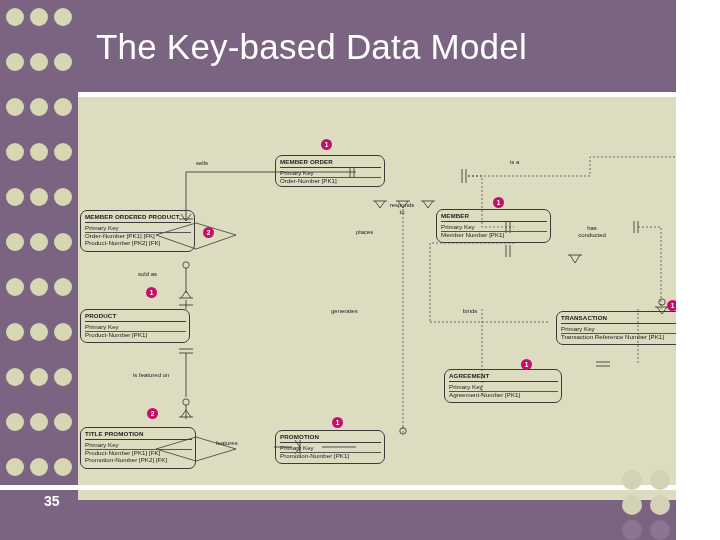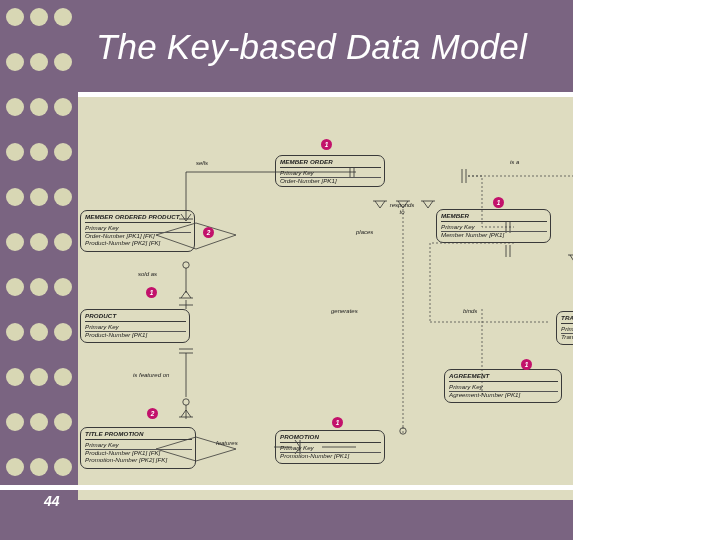--- a/index.html
+++ b/index.html
@@ -1,17 +1,17 @@
 <!DOCTYPE html>
 <html><head>
 <meta charset="utf-8">
 <style>
   html,body{margin:0;padding:0;background:#fff;}
   body{width:720px;height:540px;overflow:hidden;font-family:"Liberation Sans",sans-serif;}
-  #slide{position:relative;width:573px;height:540px;background:#ffffff;overflow:hidden;font-style:italic;}
+  #slide{position:relative;width:676px;height:540px;background:#ffffff;overflow:hidden;}
 
   
   .band-left{position:absolute;left:0;top:0;width:78px;height:500px;background:#7a6481;}
   .band-left-lower{position:absolute;left:0;top:500px;width:720px;height:40px;background:#7a6481;}
   .dotcol{position:absolute;left:0;top:0;width:78px;height:500px;}
   .dot{position:absolute;border-radius:50%;background:#d8d7b4;}
   .header{position:absolute;left:78px;top:0;width:642px;height:92px;background:#7a6481;}
   .hdr-gap{position:absolute;left:78px;top:92px;width:642px;height:5px;background:#ffffff;}
   .content{position:absolute;left:78px;top:97px;width:642px;height:388px;background:#dedcc0;}
   .content-gap{position:absolute;left:78px;top:485px;width:642px;height:5px;background:#ffffff;}
@@ -104,21 +104,21 @@
       <div class="bdot" style="width: 20px; height: 20px; left: 2px; top: 25px;"></div>
       <div class="bdot" style="width: 20px; height: 20px; left: 30px; top: 25px;"></div>
       <div class="bdot" style="width: 20px; height: 20px; left: 58px; top: 25px;"></div>
       <div class="bdot on-purple" style="width: 20px; height: 20px; left: 2px; top: 50px;"></div>
       <div class="bdot on-purple" style="width: 20px; height: 20px; left: 30px; top: 50px;"></div>
       <div class="bdot on-purple" style="width: 20px; height: 20px; left: 58px; top: 50px;"></div>
     </div>
 
   <div class="title">The Key-based Data Model</div>
 
-  <div class="slide-num">44</div>
+  <div class="slide-num">35</div>
 
   <div id="diagram">
 
     <svg width="642" height="393" viewBox="0 0 642 393">
       <g fill="none" stroke="#2f2f2f" stroke-width="0.8">
 
         <path d="M108 122 L108 75 L278 75"></path>
 
         <path d="M103 117 L108 124 L113 117"></path>
         <path d="M101 122 L115 122"></path>

